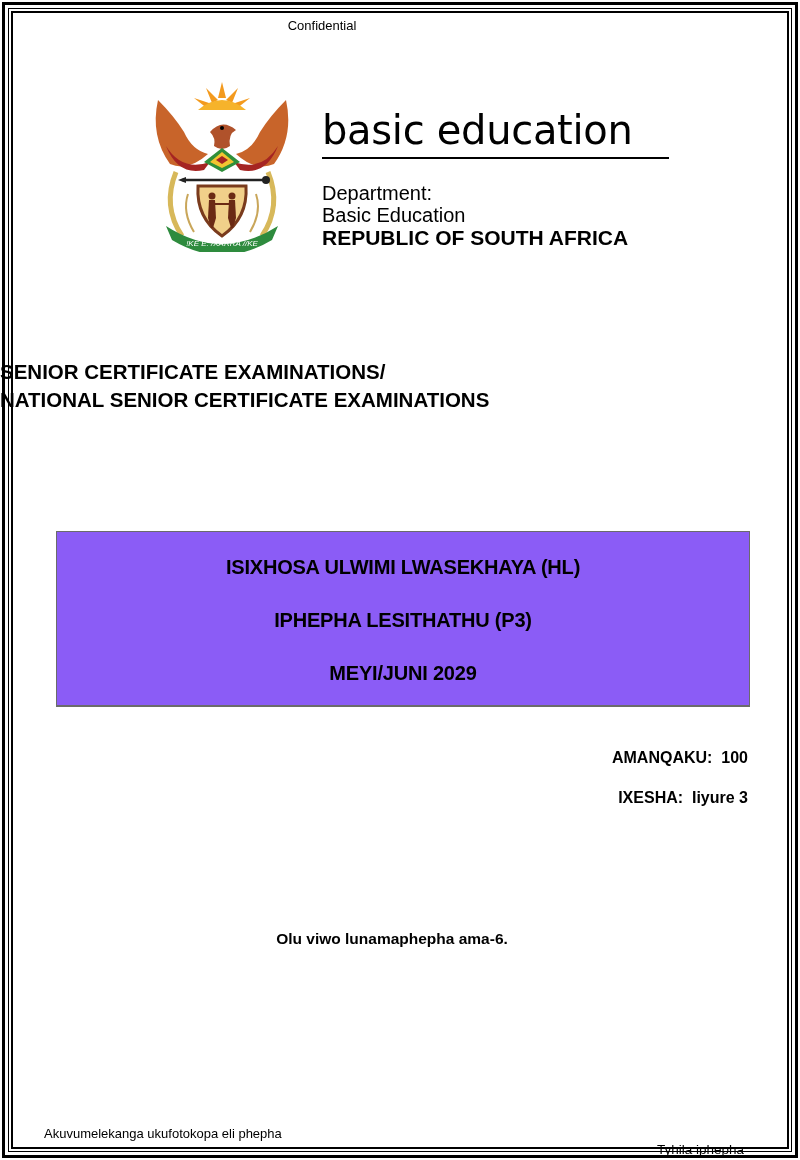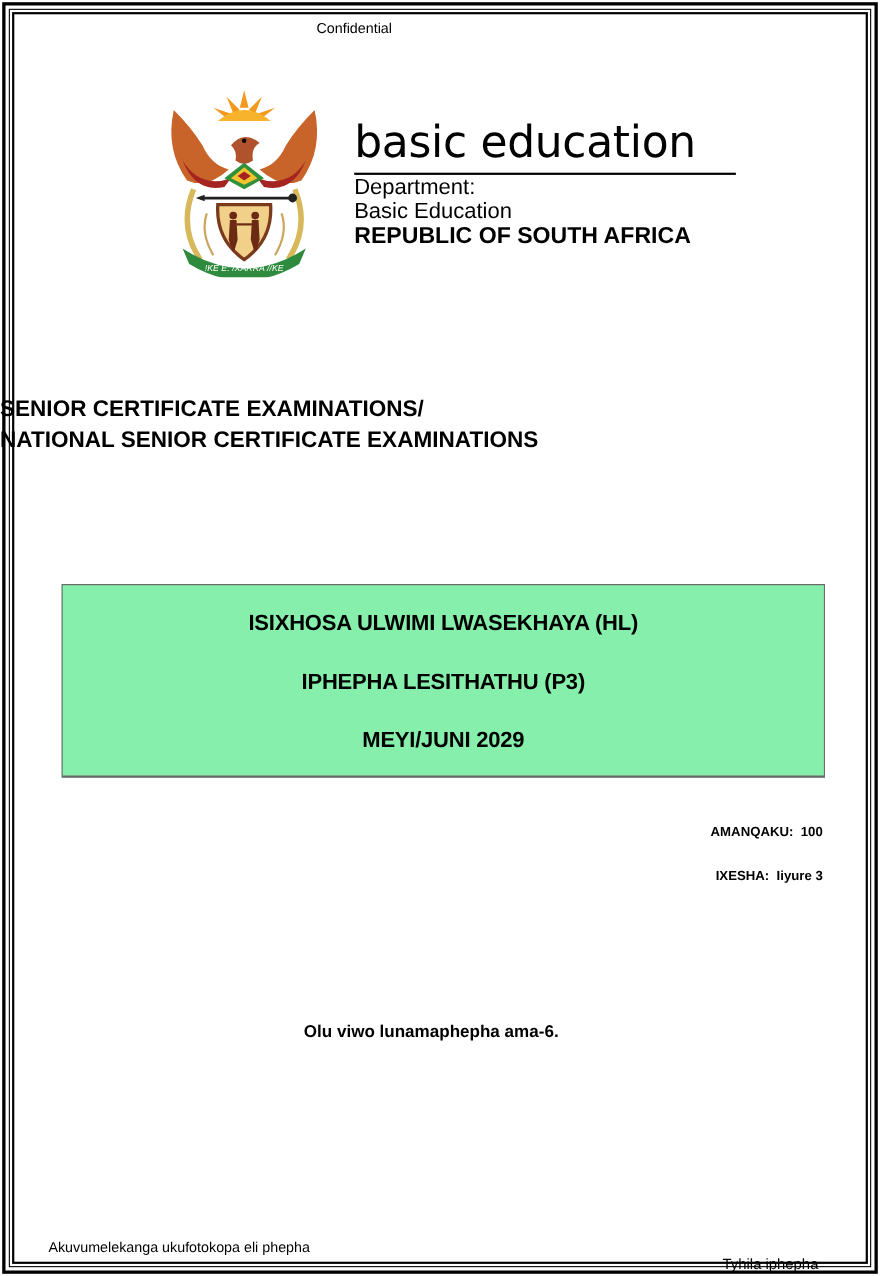--- a/index.html
+++ b/index.html
@@ -11,31 +11,31 @@
   .b2 { position:absolute; left:8px; top:8px; right:8px; bottom:8px; border:1px solid #000; box-sizing:border-box; }
   .b3 { position:absolute; left:11px; top:11px; right:11px; bottom:11px; border:2px solid #000; box-sizing:border-box; }
 
   .confidential { position:absolute; top:18px; left:0; width:644px; text-align:center; font-size:13px; }
 
   .crest { position:absolute; left:148px; top:76px; width:148px; height:176px; }
 
   .logo-text { position:absolute; left:322px; top:108px; width:350px; }
   .be-title { font-family:"DejaVu Sans", sans-serif; font-size:40px; line-height:44px; letter-spacing:-0.3px; margin:0; }
   .be-rule { height:2px; background:#000; margin-top:5px; width:347px; }
-  .dept { font-size:20px; line-height:22px; margin-top:0; }
+  .dept { font-size:20px; line-height:22px; margin-top:23px; }
   .rsa { font-size:21px; font-weight:bold; line-height:24px; }
 
   .sc-title { position:absolute; top:358px; left:0; width:800px; text-align:left;
               font-weight:bold; font-size:20.5px; line-height:28px; }
 
   .grey-box { position:absolute; left:56px; top:531px; width:694px; height:176px;
-              background:#86efac; border:1px solid #6b6b6b; box-sizing:border-box; border-bottom-width:2px; }
+              background:#8b5cf6; border:1px solid #6b6b6b; box-sizing:border-box; border-bottom-width:2px; }
   .gb-line { position:absolute; left:0; width:100%; text-align:center; font-weight:bold; font-size:20px; letter-spacing:-0.2px; }
 
-  .marks { position:absolute; right:52px; text-align:right; font-weight:bold; font-size:12px; }
+  .marks { position:absolute; right:52px; text-align:right; font-weight:bold; font-size:16px; }
 
   .pages { position:absolute; top:930px; left:0; width:800px; text-align:center; font-weight:bold; font-size:15.5px; padding-left:-20px; }
 
   .footer-left { position:absolute; left:44px; top:1126px; font-size:13px; }
   .footer-right { position:absolute; right:56px; top:1126px; font-size:13.5px;margin-top:16px; }
 </style>
 </head>
 <body>
 
 <div class="b1"></div>

